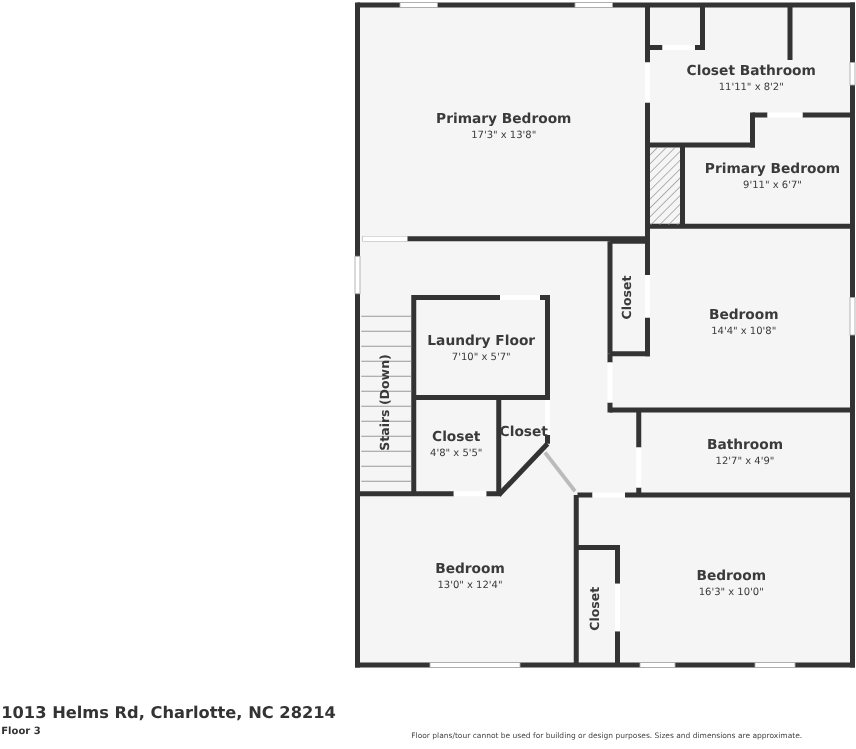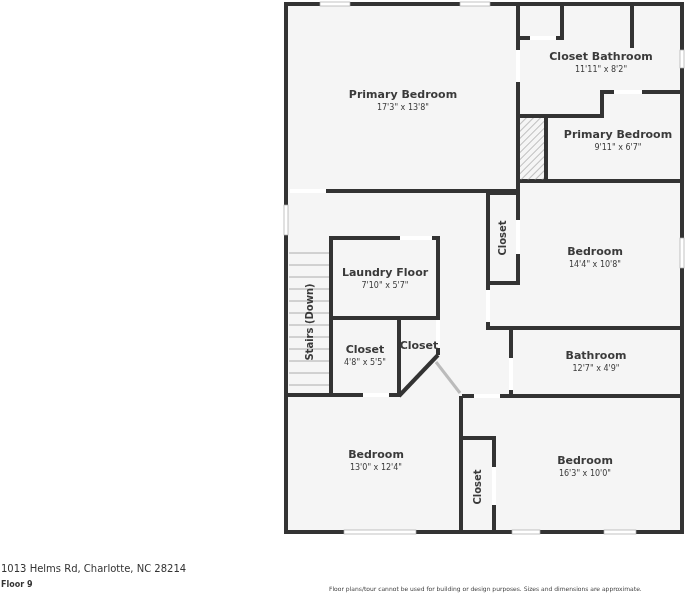--- a/index.html
+++ b/index.html
@@ -3,21 +3,21 @@
 <meta charset="utf-8">
 <style>
   html, body { margin:0; padding:0; background:#ffffff; }
   body { width:685px; height:599px; position:relative; overflow:hidden; font-family:"Liberation Sans", sans-serif; }
   #plan { position:absolute; left:0; top:0; }
   .room-label { position:absolute; text-align:center; color:#3a3a3a; transform:translate(-50%,-50%); white-space:nowrap; }
   .room-name { font-size:11px; font-weight:bold; font-family:"DejaVu Sans", sans-serif; letter-spacing:0; }
   .room-dim { font-size:8px; font-family:"DejaVu Sans", sans-serif; margin-top:2px; }
   .vert { transform:translate(-50%,-50%) rotate(-90deg); }
   .vert .room-name { font-size:10px; }
-  .footer-address { position:absolute; left:1px; top:563px; font-size:10px; font-weight:normal; color:#333; font-family:"DejaVu Sans", sans-serif; }
+  .footer-address { position:absolute; left:1px; top:563px; font-size:13px; font-weight:bold; color:#333; font-family:"DejaVu Sans", sans-serif; }
   .footer-floor { position:absolute; left:1px; top:580px; font-size:8px; font-weight:bold; color:#333; font-family:"DejaVu Sans", sans-serif; }
   .footer-disclaimer { position:absolute; left:329px; top:585px; font-size:6px; color:#444; font-family:"DejaVu Sans", sans-serif; }
 </style>
 </head>
 <body>
 
 <svg id="plan" width="685" height="560" viewBox="0 0 685 560">
   <defs>
     <pattern id="hatch" width="5" height="5" patternUnits="userSpaceOnUse" patternTransform="rotate(45)">
       <line x1="0" y1="0" x2="0" y2="5" stroke="#888" stroke-width="1"></line>
@@ -174,14 +174,14 @@
   <div class="room-dim">16'3" x 10'0"</div>
 </div>
 <div class="room-label vert" style="left:477px; top:487px;">
   <div class="room-name">Closet</div>
 </div>
 <div class="room-label vert" style="left:309px; top:322px;">
   <div class="room-name">Stairs (Down)</div>
 </div>
 
 <div class="footer-address">1013 Helms Rd, Charlotte, NC 28214</div>
-<div class="footer-floor">Floor 9</div>
+<div class="footer-floor">Floor 3</div>
 <div class="footer-disclaimer">Floor plans/tour cannot be used for building or design purposes. Sizes and dimensions are approximate.</div>
 
 </body></html>

